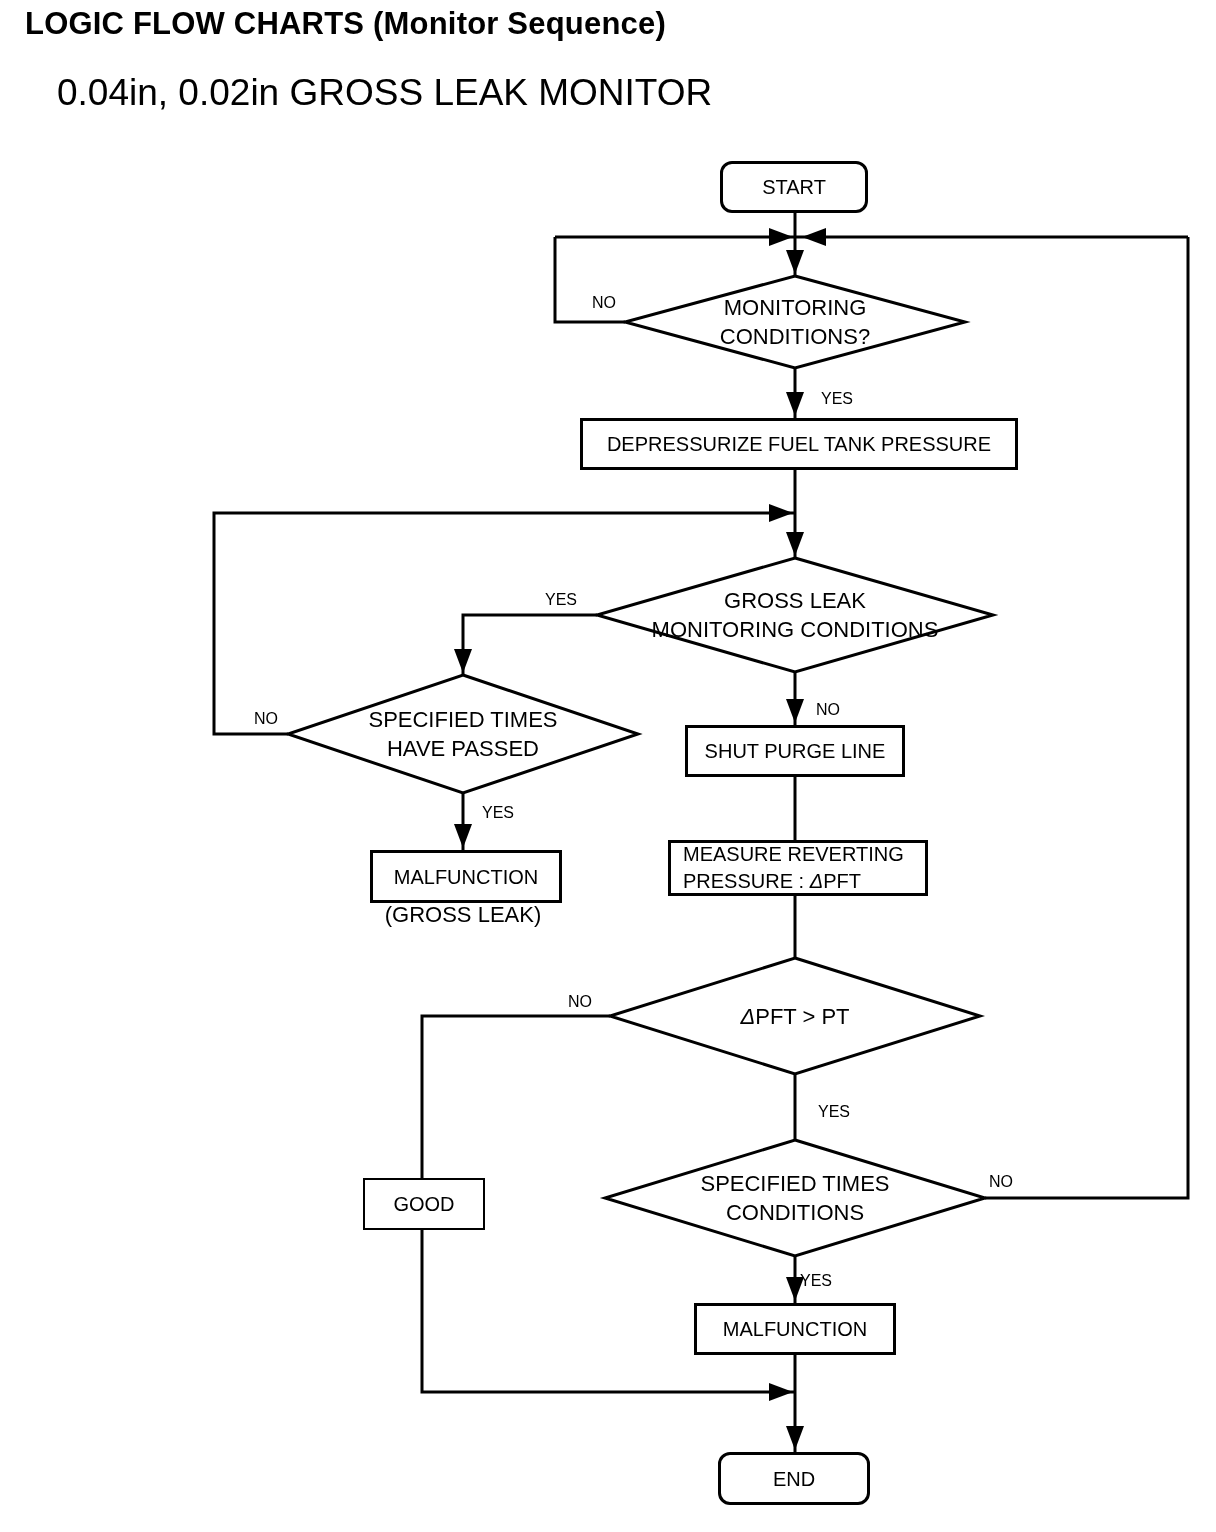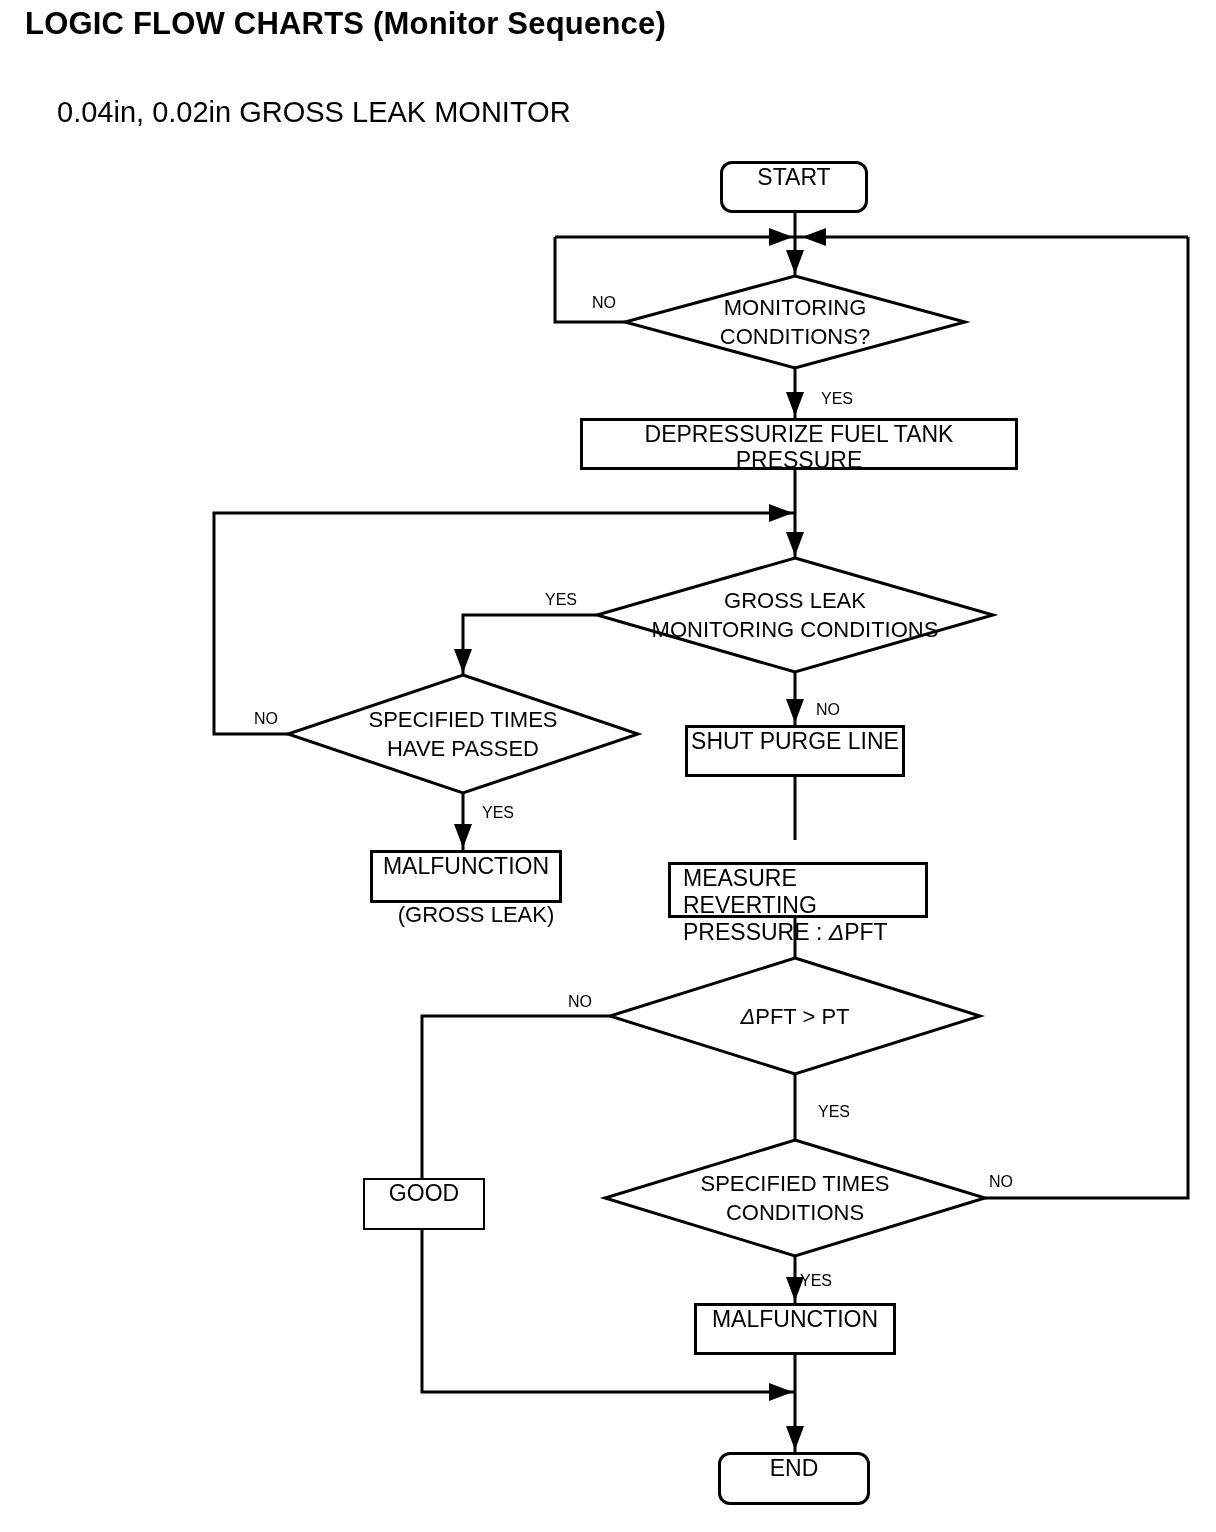--- a/index.html
+++ b/index.html
@@ -9,33 +9,33 @@
     background:var(--bg); overflow:hidden;
     font-family:"Liberation Sans","DejaVu Sans",sans-serif;
     color:var(--text);
     border-radius:26px;
   }
   .page-title {
     position:absolute; left:25px; top:6px; margin:0;
     font-size:31px; font-weight:bold; letter-spacing:0.2px;
   }
   .page-subtitle {
-    position:absolute; left:57px; top:96px; margin:0;
-    font-size:29px; font-weight:normal;
+    position:absolute; left:57px; top:72px; margin:0;
+    font-size:37px; font-weight:normal;
   }
   svg.flow { position:absolute; left:0; top:0; }
   svg .edge { stroke:var(--line); stroke-width:3; fill:none; }
   svg .arrow { fill:var(--line); stroke:none; }
   svg .diamond { fill:var(--bg); stroke:var(--line); stroke-width:3; }
 
   .node {
     position:absolute; box-sizing:border-box;
     background:var(--bg); border:3px solid var(--line);
-    display:flex; align-items:flex-start; justify-content:center;
-    font-size:23px; text-align:center; line-height:26px;
+    display:flex; align-items:center; justify-content:center;
+    font-size:20px; text-align:center; line-height:26px;
   }
   .terminal { border-radius:12px; }
   .thin { border-width:2px; }
   .dtext {
     position:absolute; display:flex; flex-direction:column;
     align-items:center; justify-content:center;
     font-size:22px; line-height:29px; text-align:center; pointer-events:none;
   }
   .edge-label {
     position:absolute; transform:translate(-50%,-50%);
@@ -104,31 +104,31 @@
   </div>
 
   <div class="node" style="left:580px; top:418px; width:438px; height:52px;">
     <span>DEPRESSURIZE FUEL TANK PRESSURE</span>
   </div>
 
   <div class="node" style="left:685px; top:725px; width:220px; height:52px;">
     <span>SHUT PURGE LINE</span>
   </div>
 
-  <div class="node left-align" style="left:668px; top:862px; width:260px; height:56px; line-height:27px;">
+  <div class="node left-align" style="left:668px; top:840px; width:260px; height:56px; line-height:27px;">
     <div>
       <div>MEASURE REVERTING</div>
       <div><span>PRESSURE : </span><span class="delta">Δ</span><span>PFT</span></div>
     </div>
   </div>
 
   <div class="node" style="left:370px; top:850px; width:192px; height:53px;">
     <span>MALFUNCTION</span>
   </div>
-  <div class="caption" style="left:376px; top:902px; width:200px;">(GROSS LEAK)</div>
+  <div class="caption" style="left:363px; top:902px; width:200px;">(GROSS LEAK)</div>
 
   <div class="node" style="left:694px; top:1303px; width:202px; height:52px;">
     <span>MALFUNCTION</span>
   </div>
 
   <div class="node thin" style="left:363px; top:1178px; width:122px; height:52px;">
     <span>GOOD</span>
   </div>
 
   <div class="node terminal" style="left:718px; top:1452px; width:152px; height:53px;">

